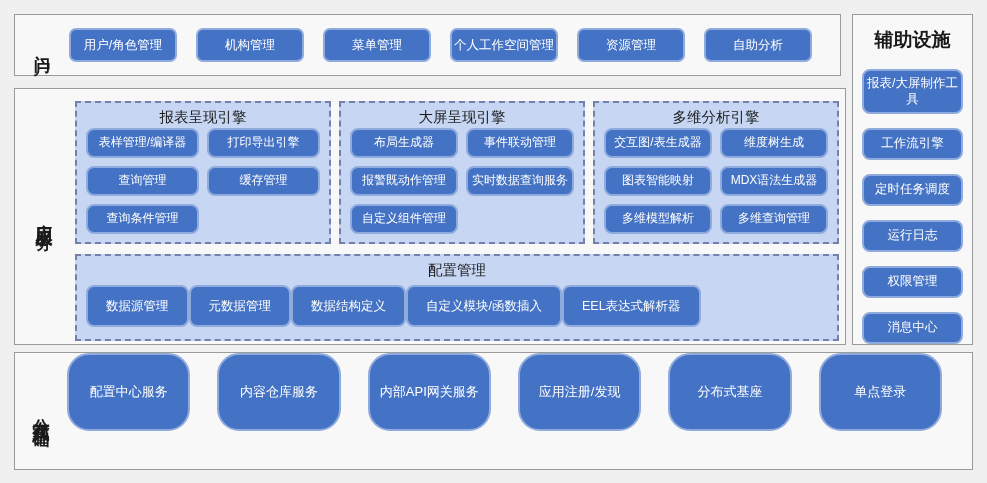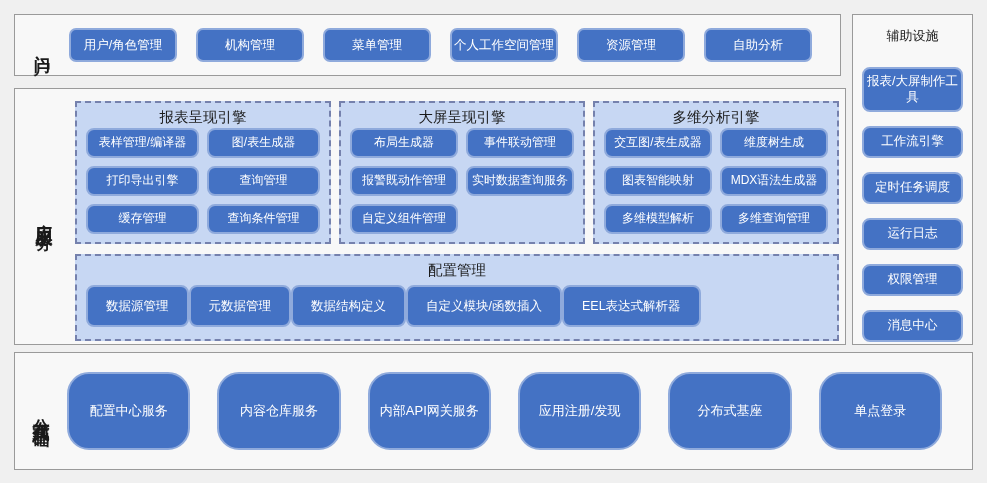--- a/index.html
+++ b/index.html
@@ -32,25 +32,25 @@
   .engine:first-child{flex:0 0 256px;}
   .panel-title{height:22px;display:flex;align-items:center;justify-content:center;
                font-size:14.5px;color:var(--label-text);}
   .engine-grid{flex:1;display:grid;grid-template-columns:repeat(2,1fr);grid-auto-rows:1fr;gap:8px;}
   .engine-grid .btn{font-size:12px;padding:2px 3px;}
   .config{margin-top:10px;height:87px;display:flex;flex-direction:column;}
   .config-row{flex:1;display:flex;align-items:center;justify-content:flex-start;}
   .config-row .btn{height:42px;padding:0 18px;font-size:12.5px;white-space:nowrap;}
   
   #aux{left:852px;top:14px;width:121px;height:331px;flex-direction:column;align-items:center;padding:8px 9px;}
-  #aux .header{font-weight:normal;font-size:13px;color:var(--label-text);margin:4px 0 22px;}
+  #aux .header{font-weight:bold;font-size:19px;color:var(--label-text);margin:4px 0 16px;}
   #aux .col{width:100%;display:flex;flex-direction:column;gap:14px;}
   #aux .btn{width:100%;min-height:32px;font-size:12.5px;padding:4px 3px;}
   
-  #dist{left:14px;top:352px;width:959px;height:118px;align-items:center;padding-right:30px;}
+  #dist{left:14px;top:352px;width:959px;height:118px;align-items:flex-start;padding-right:30px;}
   #dist .labelcol{width:52px;align-self:stretch;display:flex;align-items:center;justify-content:center;}
   #dist .row{flex:1;display:flex;gap:27px;align-items:center;}
   #dist .btn{flex:1;height:78px;border-radius:22px;font-size:13px;white-space:nowrap;}
 </style>
 </head>
 <body>
 
 <div class="stage">
 
   <div class="section" id="portal">
@@ -71,21 +71,20 @@
     <div class="labelcol">
       <div class="vlabel">应用服务</div>
     </div>
     <div class="content">
       <div class="engines">
 
         <div class="panel engine">
           <div class="panel-title">报表呈现引擎</div>
           <div class="engine-grid">
             <div class="btn">表样管理/编译器</div>
-            <div class="btn">图/表生成器</div>
             <div class="btn">打印导出引擎</div>
             <div class="btn">查询管理</div>
             <div class="btn">缓存管理</div>
             <div class="btn">查询条件管理</div>
           </div>
         </div>
 
         <div class="panel engine">
           <div class="panel-title">大屏呈现引擎</div>
           <div class="engine-grid">

